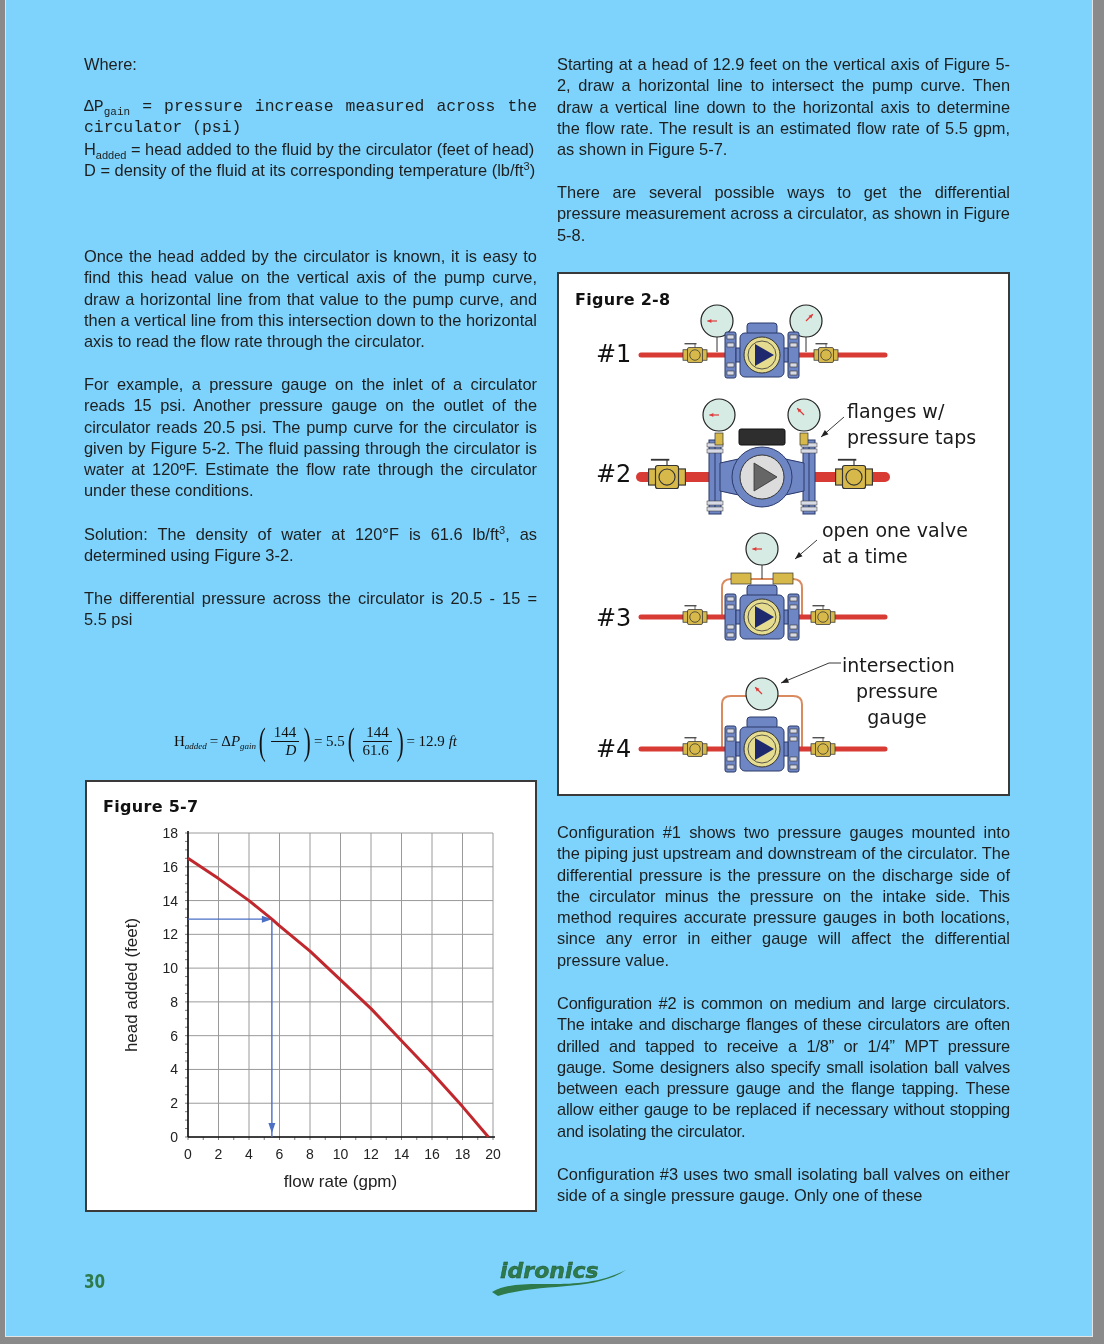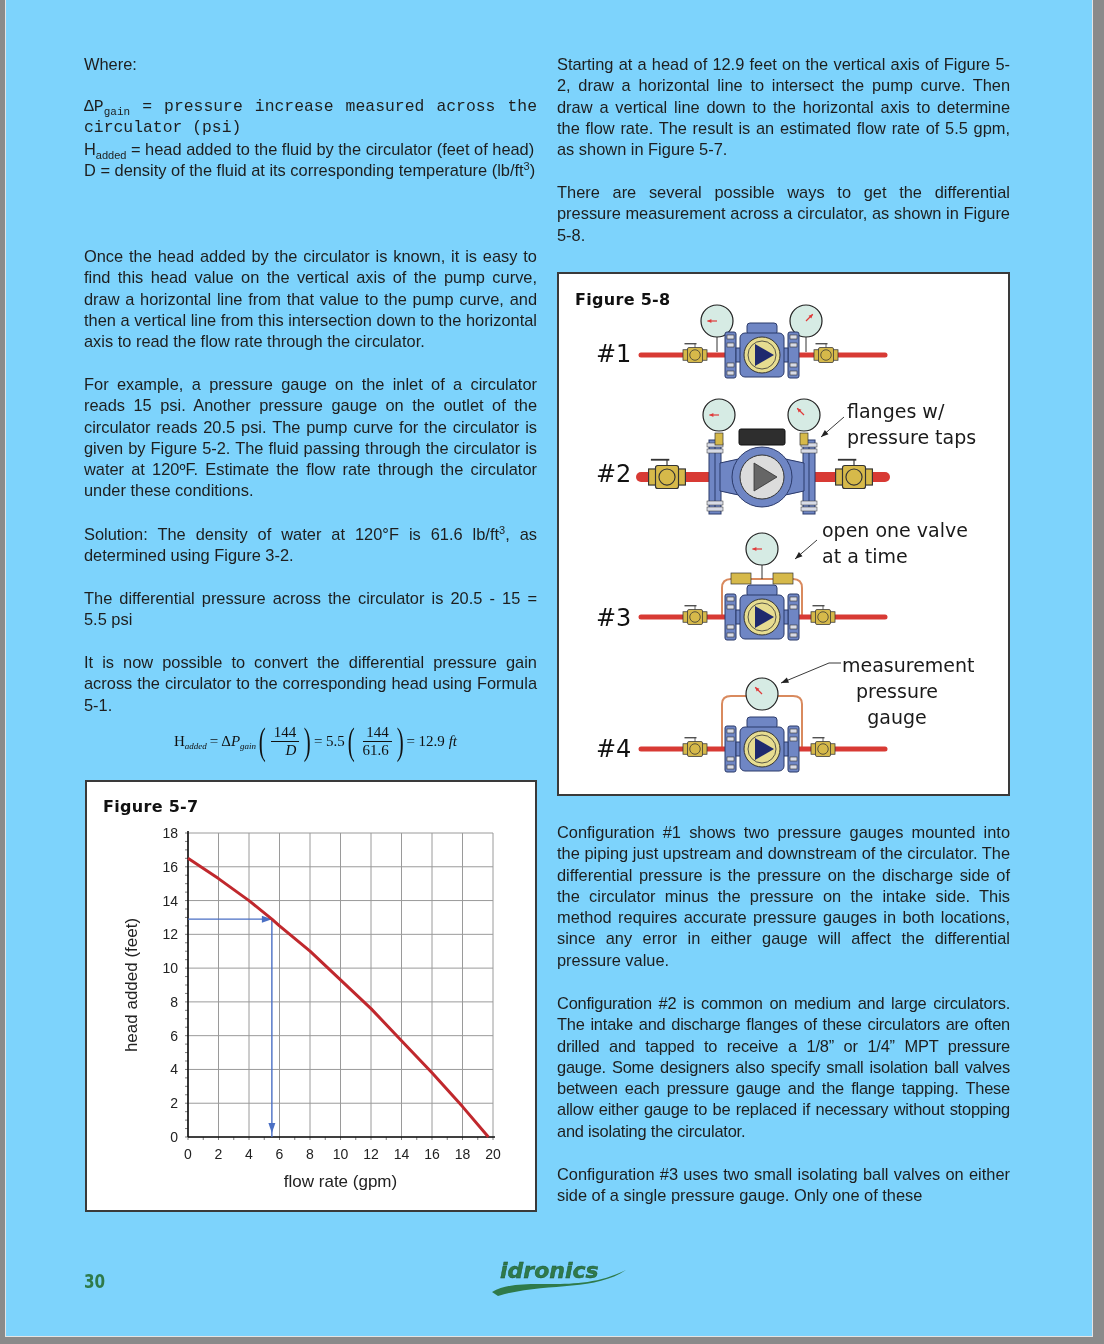--- a/index.html
+++ b/index.html
@@ -72,23 +72,20 @@
   </div>
 
   <div class="txt left-col" style="top:524px;">
     <p><span>Solution: The density of water at 120°F is 61.6 lb/ft</span><sup>3</sup><span>, as determined using Figure 3-2.</span></p>
   </div>
 
   <div class="txt left-col" style="top:588px;">
     <p>The differential pressure across the circulator is 20.5 - 15 = 5.5 psi</p>
   </div>
 
-  <div class="txt left-col" style="top:652px;">
-    <p>It is now possible to convert the differential pressure gain across the circulator to the corresponding head using Formula 5-1.</p>
-  </div>
 
   <div class="formula">
     <span>H</span><span class="sub">added</span>
     <span style="margin-left:3px;">= Δ</span><span class="it">P</span><span class="sub">gain</span>
     <span class="paren">(</span>
     <span class="frac">
         <span class="num">144</span>
         <span class="it">D</span>
       </span>
     <span class="paren">)</span>
@@ -229,21 +226,21 @@
     </svg>
 
   <div class="txt right-col" style="top:54px;">
     <p>Starting at a head of 12.9 feet on the vertical axis of Figure 5-2, draw a horizontal line to intersect the pump curve. Then draw a vertical line down to the horizontal axis to determine the flow rate. The result is an estimated flow rate of 5.5 gpm, as shown in Figure 5-7.</p>
   </div>
   <div class="txt right-col" style="top:182px;">
     <p>There are several possible ways to get the differential pressure measurement across a circulator, as shown in Figure 5-8.</p>
   </div>
 
   <div class="figbox" style="left:551px; top:272px; width:449px; height:520px;"></div>
-  <div class="fig-title" style="left:569px; top:290px;">Figure 5-8</div>
+  <div class="fig-title" style="left:569px; top:290px;">Figure 2-8</div>
   <svg id="fig58" style="position:absolute; left:553px; top:274px;" width="445" height="516">
       <g>
         <line x1="82" y1="81" x2="326" y2="81" stroke="#d83a34" stroke-width="5" stroke-linecap="round"></line>
         <g>
           <circle cx="158" cy="47" r="16" fill="#d6ebe4" stroke="#222" stroke-width="1.2"></circle>
           <line x1="158" y1="47" x2="148.4" y2="47" stroke="#e03a3a" stroke-width="1.2"></line>
           <polygon points="148.4,47 152.4,45 152.4,49" fill="#e03a3a"></polygon>
         </g>
         <line x1="158" y1="63" x2="158" y2="78" stroke="#333"></line>
         <g>
@@ -434,21 +431,21 @@
 
   <div class="fig8-label" style="left:841px; top:398px;">
     <div>flanges w/</div>
     <div>pressure taps</div>
   </div>
   <div class="fig8-label" style="left:816px; top:517px;">
     <div>open one valve</div>
     <div>at a time</div>
   </div>
   <div class="fig8-label" style="left:836px; top:652px; text-align:center; width:110px;">
-    <div>measurement</div>
+    <div>intersection</div>
     <div>pressure</div>
     <div>gauge</div>
   </div>
 
   <div class="txt right-col" style="top:822px;">
     <p>Configuration #1 shows two pressure gauges mounted into the piping just upstream and downstream of the circulator. The differential pressure is the pressure on the discharge side of the circulator minus the pressure on the intake side. This method requires accurate pressure gauges in both locations, since any error in either gauge will affect the differential pressure value.</p>
   </div>
   <div class="txt right-col" style="top:993px;">
     <p style="letter-spacing:-0.2px;">Configuration #2 is common on medium and large circulators. The intake and discharge flanges of these circulators are often drilled and tapped to receive a 1/8” or 1/4” MPT pressure gauge. Some designers also specify small isolation ball valves between each pressure gauge and the flange tapping. These allow either gauge to be replaced if necessary without stopping and isolating the circulator.</p>
   </div>

